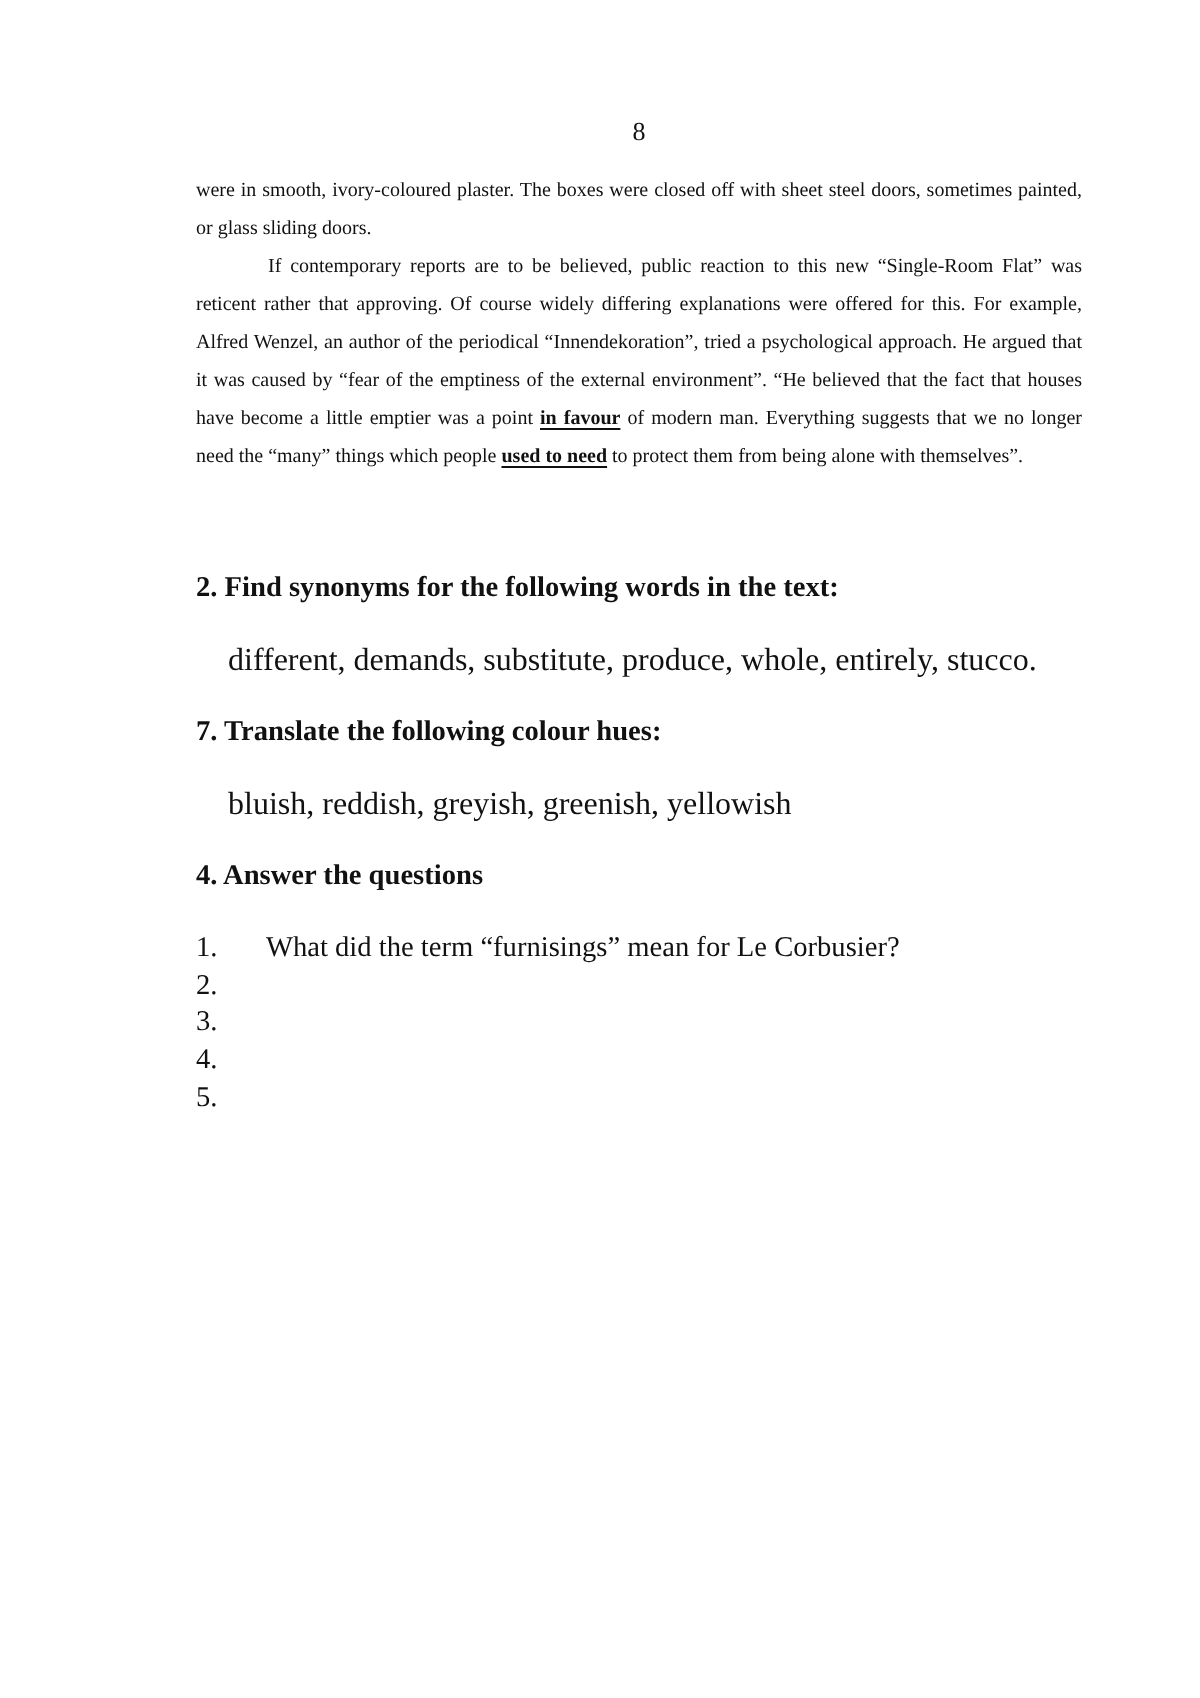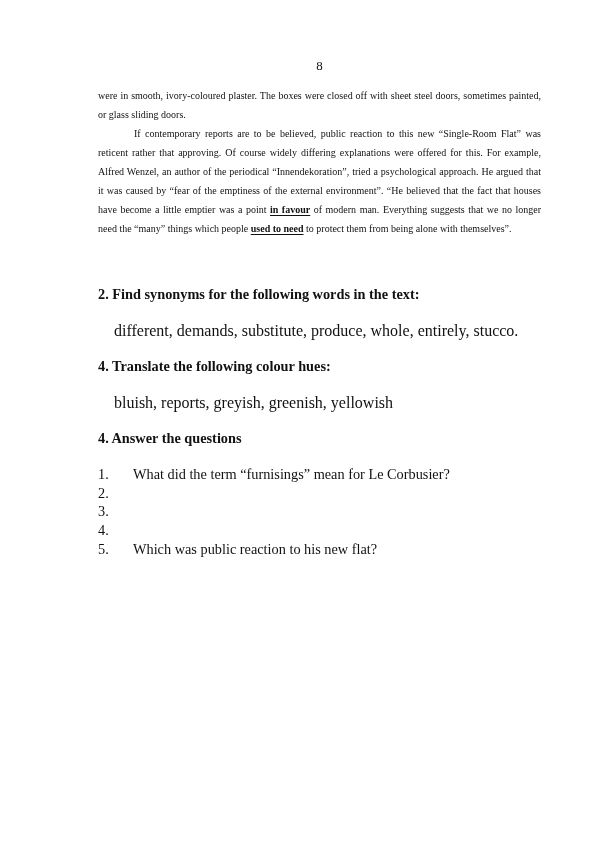--- a/index.html
+++ b/index.html
@@ -88,37 +88,36 @@
   <div class="page-number">8</div>
 
   <div class="body-text">
     <p>were in smooth, ivory-coloured plaster. The boxes were closed off with sheet steel doors, sometimes painted, or glass sliding doors.</p>
     <p class="indent"><span>If contemporary reports are to be believed, public reaction to this new “Single-Room Flat” was reticent rather that approving. Of course widely differing explanations were offered for this. For example, Alfred Wenzel, an author of the periodical “Innendekoration”, tried a psychological approach. He argued that it was caused by “fear of the emptiness of the external environment”. “He believed that the fact that houses have become a little emptier was a point </span><span class="u">in favour</span><span> of modern man. Everything suggests that we no longer need the “many” things which people </span><span class="u">used to need</span><span> to protect them from being alone with themselves”.</span></p>
   </div>
 
   <div class="heading" style="top:285px;">2. Find synonyms for the following words in the text:</div>
   <div class="plain" style="top:321px;">different, demands, substitute, produce, whole, entirely, stucco.</div>
 
-  <div class="heading" style="top:357px;">4. Translate the following colour hues:</div>
-  <div class="plain" style="top:393px;">bluish, reports, greyish, greenish, yellowish</div>
+  <div class="heading" style="top:357px;">7. Translate the following colour hues:</div>
+  <div class="plain" style="top:393px;">bluish, reddish, greyish, greenish, yellowish</div>
 
   <div class="heading" style="top:429px;">4. Answer the questions</div>
 
   <ol class="q-list">
     <li>
       <span class="q-num">1.</span>
       <span>What did the term “furnisings” mean for Le Corbusier?</span>
     </li>
     <li>
       <span class="q-num">2.</span>
     </li>
     <li>
       <span class="q-num">3.</span>
     </li>
     <li>
       <span class="q-num">4.</span>
     </li>
     <li>
       <span class="q-num">5.</span>
-      <span>Which was public reaction to his new flat?</span>
     </li>
   </ol>
 </div>
 
 </body></html>

